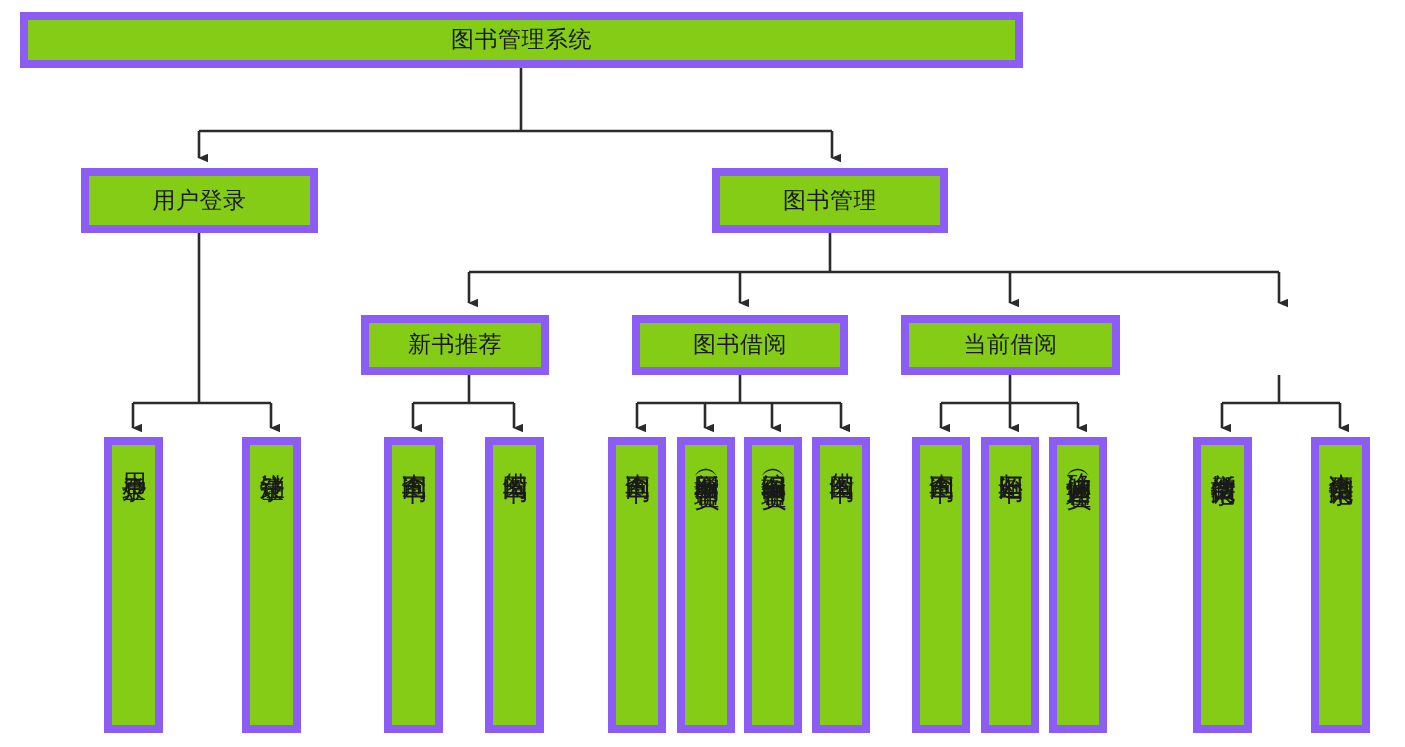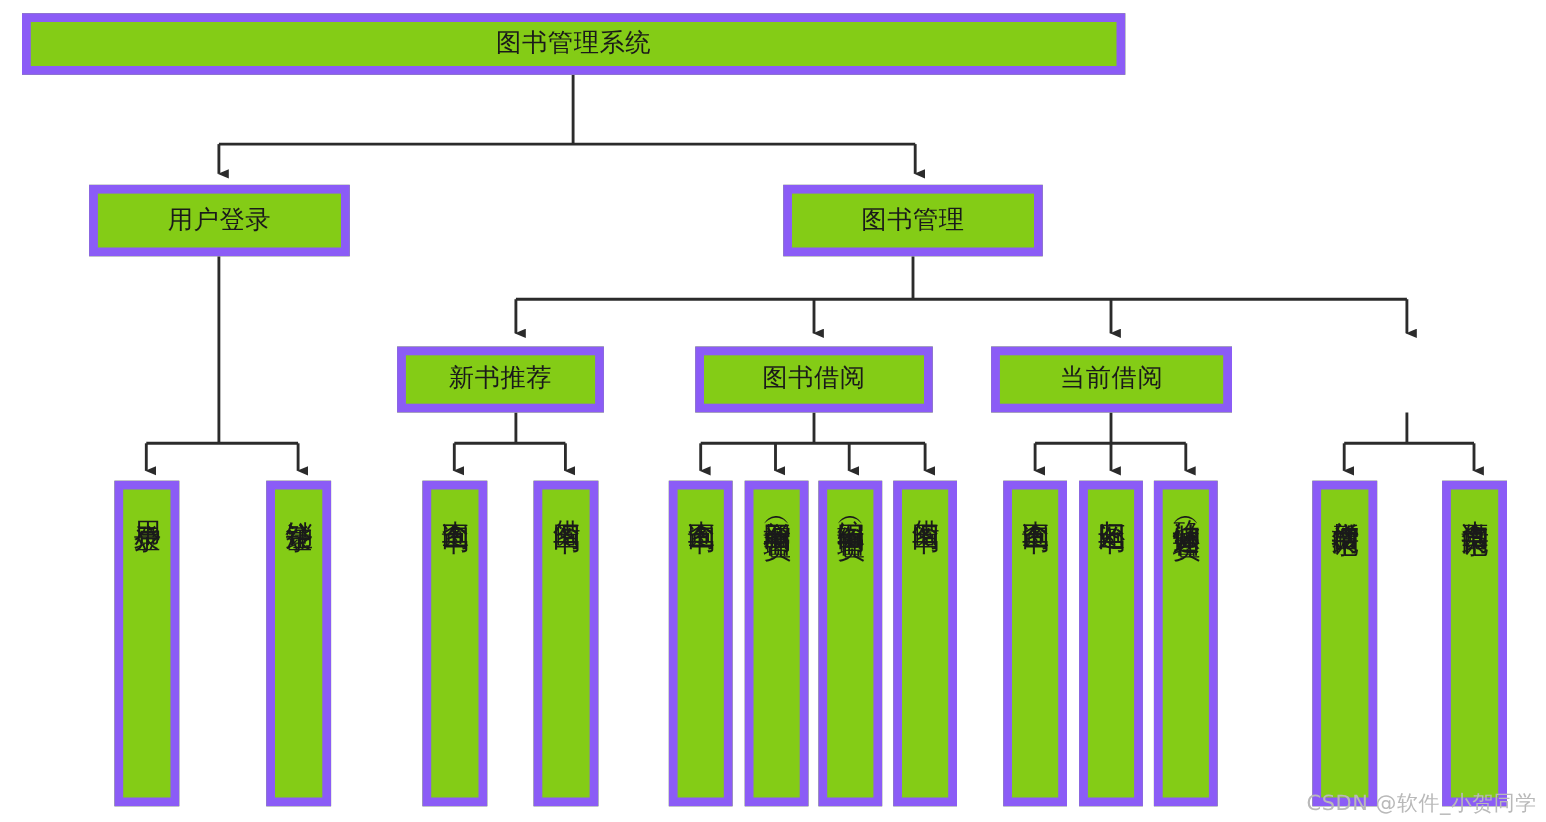--- a/index.html
+++ b/index.html
@@ -189,15 +189,14 @@
     <span class="label">确认归还（管理员）</span>
   </div>
 
   <div class="node v" style="left:1193px; top:437px; width:59px; height:296px;">
     <span class="label">新增借阅记录</span>
   </div>
   <div class="node v" style="left:1311px; top:437px; width:59px; height:296px;">
     <span class="label">查询借阅记录</span>
   </div>
 
-  <div class="watermark">CSDN @软件_小贺同学</div>
 
 </div>
 
 </body></html>

